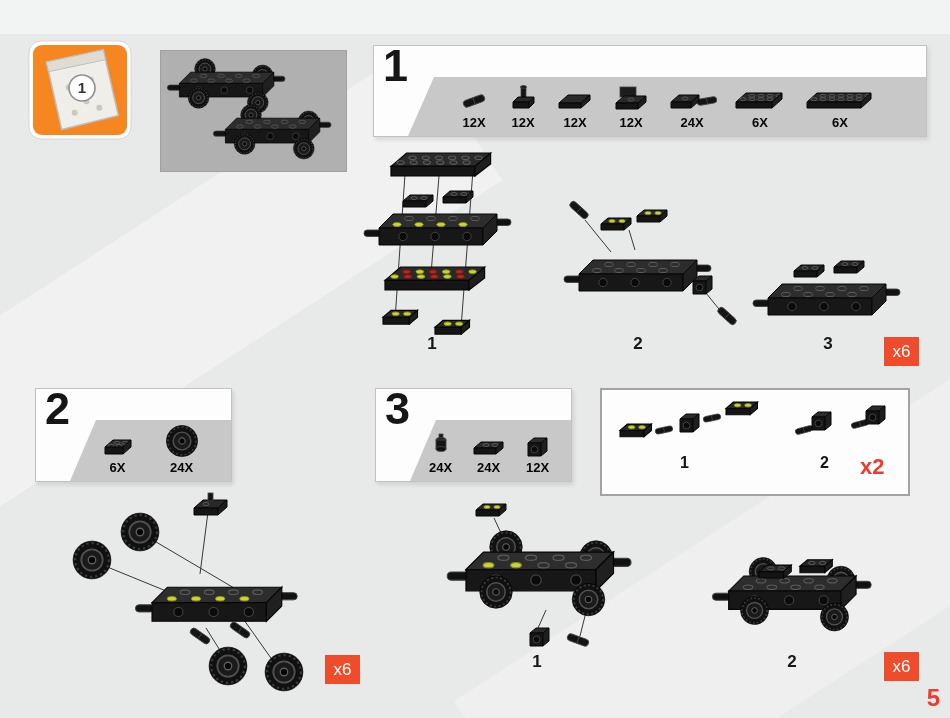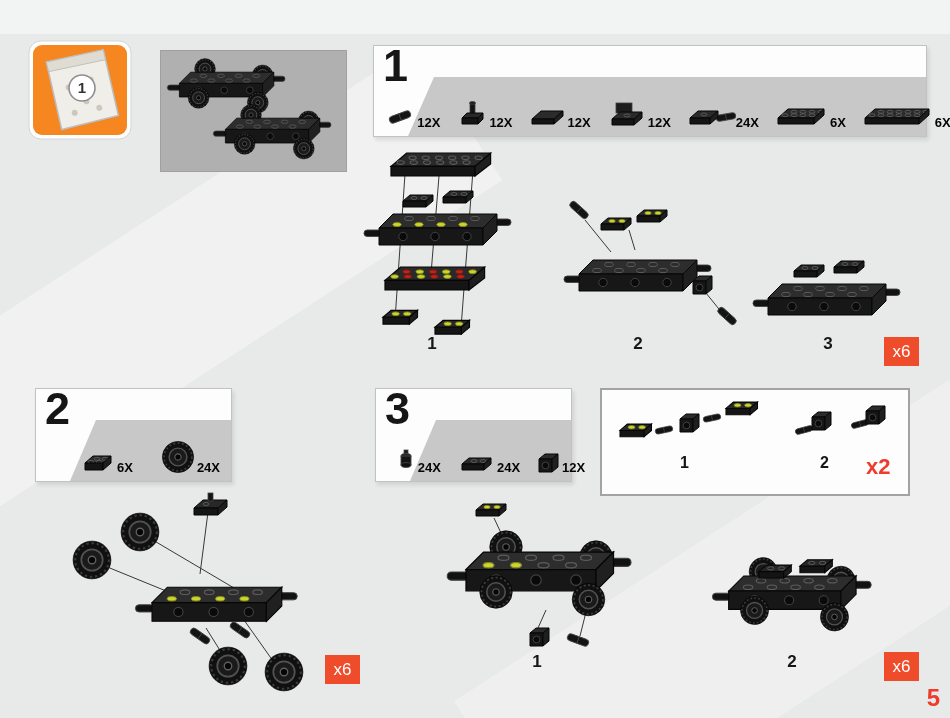--- a/index.html
+++ b/index.html
@@ -2,29 +2,29 @@
 <html><head>
 <meta charset="utf-8">
 <style>
   html,body{margin:0;padding:0}
   body{width:950px;height:718px;position:relative;overflow:hidden;background:#e8e9e9;font-family:"Liberation Sans",sans-serif}
   .stripe{position:absolute;pointer-events:none}
   .panel{position:absolute;background:#fdfdfd;border:1px solid #c2c2c2;box-shadow:2px 3px 4px rgba(0,0,0,.10)}
   .band{position:absolute;left:34px;top:31px;right:0;bottom:0;background:#c8c8c8;clip-path:polygon(26px 0,100% 0,100% 100%,0 100%)}
   .panel-num{position:absolute;left:9px;top:-4px;font-size:45px;font-weight:bold;color:#161616;letter-spacing:-2px;line-height:1.05}
   .parts-row{position:absolute;display:flex;align-items:flex-end;justify-content:center}
-  .part{display:flex;flex-direction:row;align-items:flex-end}
+  .part{display:flex;flex-direction:column;align-items:center}
   .part svg{display:block}
   .count{font-size:13px;font-weight:bold;color:#050505;margin-top:1px;white-space:nowrap}
   .asm{position:absolute;overflow:visible}
   .step-label{position:absolute;width:40px;text-align:center;font-size:17px;font-weight:bold;color:#161616}
   .badge{position:absolute;width:35px;height:29px;background:#ef4c2b;color:#fff;font-size:17px;font-weight:normal;display:flex;align-items:center;justify-content:center}
   .subpanel{position:absolute;left:600px;top:388px;width:306px;height:104px;background:#fdfdfd;border:2px solid #a3a3a3}
   .sub-label{position:absolute;font-size:16px;font-weight:bold;color:#161616}
-  .x2{position:absolute;left:264px;top:64px;font-size:22px;font-weight:bold;color:#ee3b2c}
+  .x2{position:absolute;left:258px;top:64px;font-size:22px;font-weight:bold;color:#ee3b2c}
   .page-num{position:absolute;right:10px;bottom:6px;font-size:24px;font-weight:bold;color:#ee3b2c}
   .bag{position:absolute;left:28px;top:40px}
   .preview{position:absolute;left:160px;top:50px;width:185px;height:120px;background:#b0b0b0;border:1px solid #a0a0a0}
 </style>
 </head>
 <body>
 
 <div class="stripe" style="left:0;top:0;width:950px;height:34px;background:rgba(255,255,255,.45)"></div>
 <div class="stripe" style="left:-240px;top:240px;width:760px;height:160px;background:rgba(255,255,255,.38);transform:rotate(-33deg)"></div>
 <div class="stripe" style="left:430px;top:430px;width:940px;height:190px;background:rgba(255,255,255,.30);transform:rotate(-33deg)"></div>

